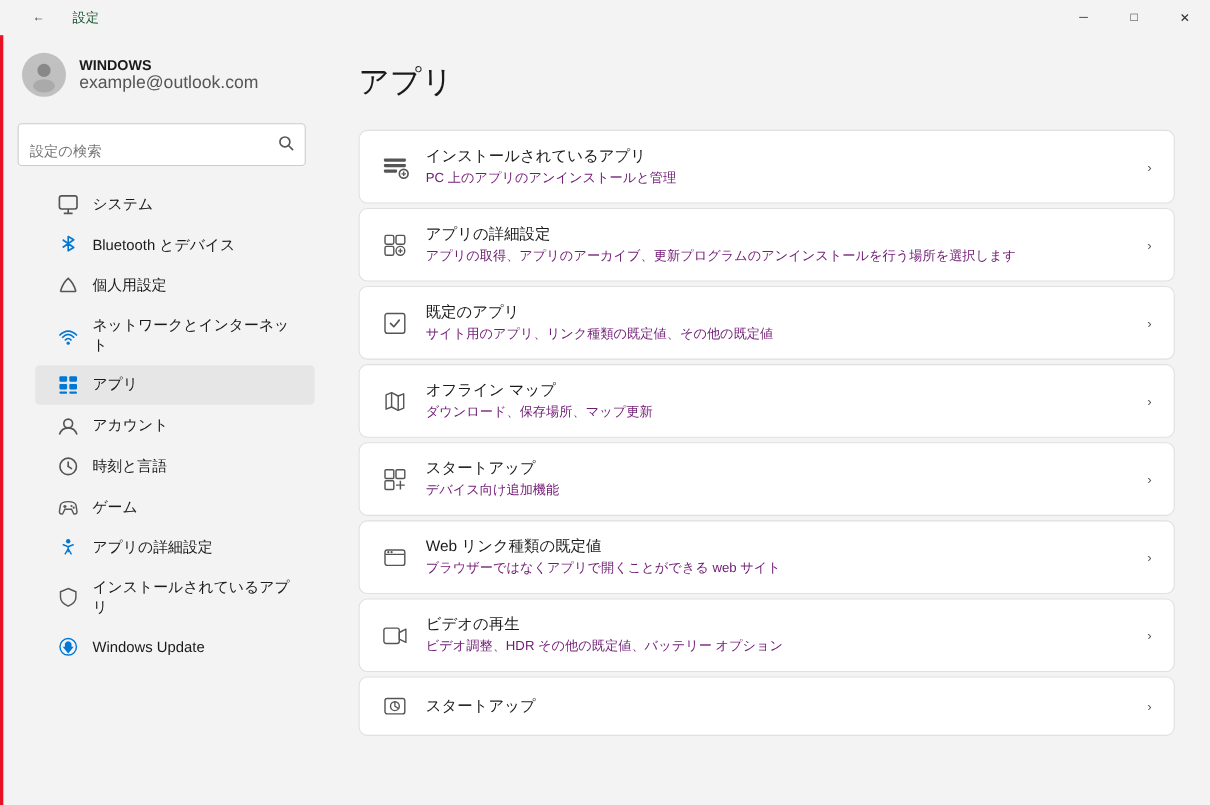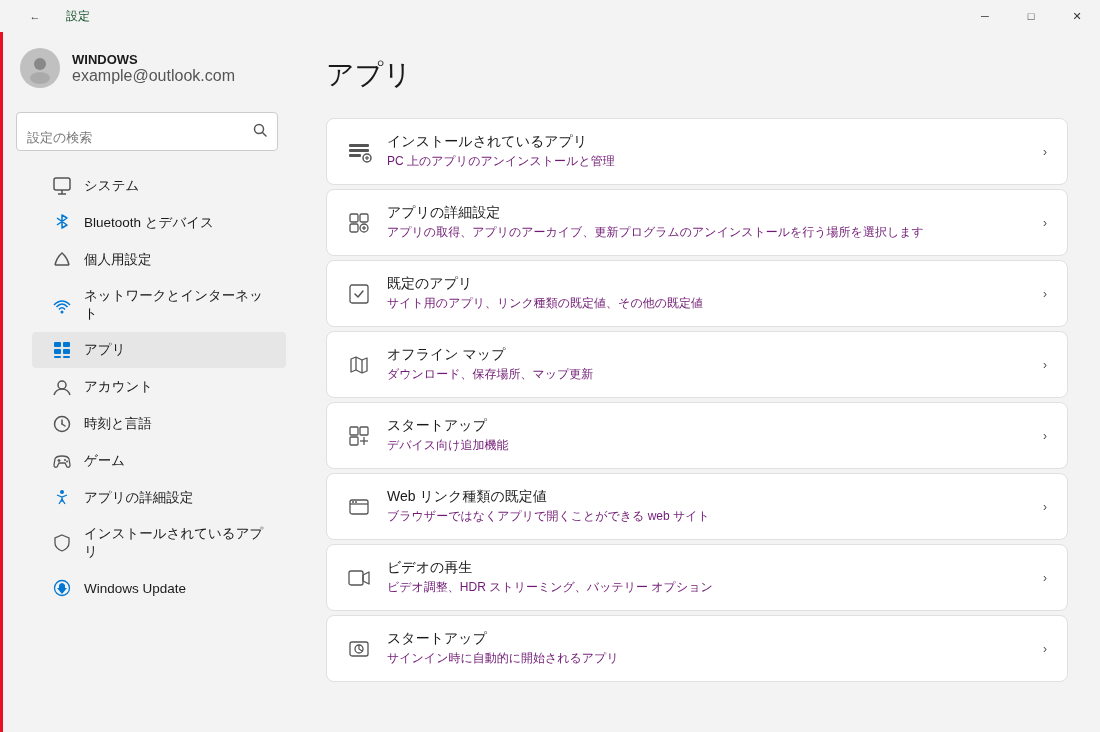--- a/index.html
+++ b/index.html
@@ -528,35 +528,34 @@
 
       <div class="settings-item">
         <span class="settings-item-icon">
           <svg width="22" height="22" viewBox="0 0 22 22" fill="none">
             <rect x="1" y="4" width="14" height="14" rx="2" stroke="#555" stroke-width="1.3" fill="none"></rect>
             <path d="M15 8 L21 5 L21 17 L15 14 Z" stroke="#555" stroke-width="1.3" fill="none" stroke-linejoin="round"></path>
           </svg>
         </span>
         <div class="settings-item-text">
           <span class="settings-item-title">ビデオの再生</span>
-          <span class="settings-item-desc">ビデオ調整、HDR ストリーミング、バッテリー オプション</span>
+          <span class="settings-item-desc">ビデオ調整、HDR その他の既定値、バッテリー オプション</span>
         </div>
         <span class="settings-item-chevron">›</span>
       </div>
 
       <div class="settings-item">
         <span class="settings-item-icon">
           <svg width="22" height="22" viewBox="0 0 22 22" fill="none">
             <rect x="2" y="4" width="18" height="14" rx="2" stroke="#555" stroke-width="1.3" fill="none"></rect>
             <circle cx="11" cy="11" r="4" stroke="#555" stroke-width="1.3" fill="none"></circle>
             <path d="M11 7 L11 11 L14 13" stroke="#555" stroke-width="1.2" stroke-linecap="round"></path>
           </svg>
         </span>
         <div class="settings-item-text">
           <span class="settings-item-title">スタートアップ</span>
-          <span class="settings-item-desc">サインイン時に自動的に開始されるアプリ</span>
         </div>
         <span class="settings-item-chevron">›</span>
       </div>
 
     </div>
   </div>
 </div>
 
 </body></html>

